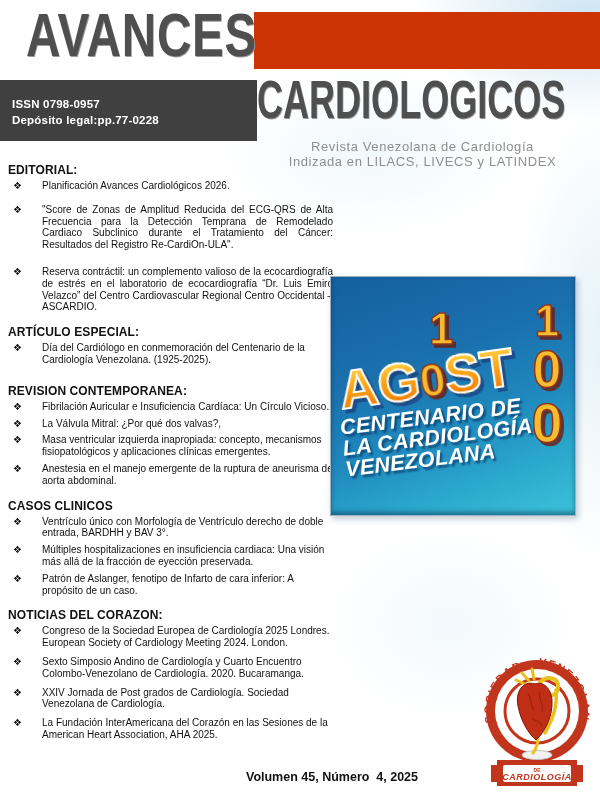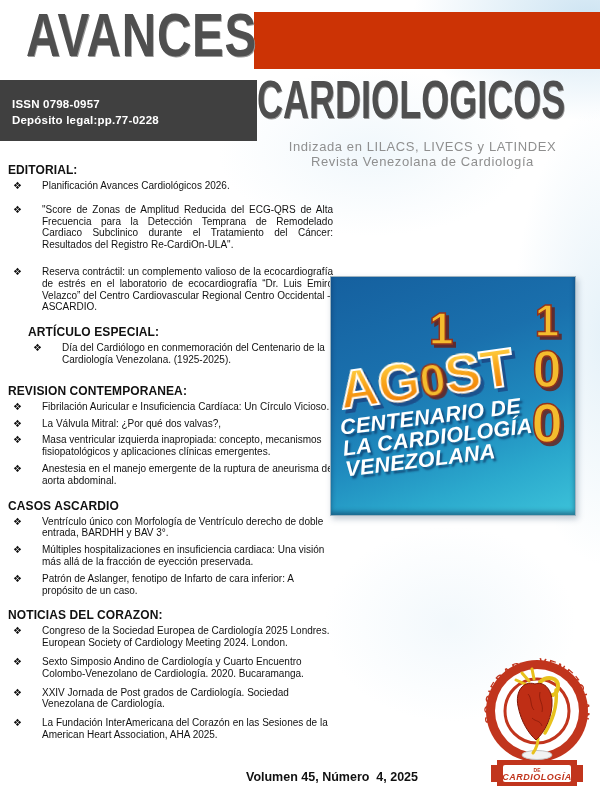--- a/index.html
+++ b/index.html
@@ -43,21 +43,21 @@
   
   .toc { position:absolute; left:8px; top:163px; width:327px; z-index:2; font-size:10px; }
   .sec { margin-bottom:12px; }
   .sec-h { font-weight:bold; font-size:12px; margin-bottom:3px; letter-spacing:.1px; }
   .item { display:flex; margin-bottom:5px; line-height:1.18; }
   .item .bullet { flex:0 0 22px; padding-left:5px; }
   .item .txt { flex:1; padding-right:2px;padding-left:12px; }
   .just { text-align:justify; }
   .sp { margin-bottom:15px; }
   .sec-noticias .item { margin-bottom:7px; }
-  .sec-especial { margin-bottom:18px;margin-left:20px; }
+  .sec-especial { margin-bottom:18px; }
 
   .volume-line {
     position:absolute; left:32px; top:770px; width:600px; z-index:2;
     text-align:center; font-weight:bold; font-size:12.5px; white-space:pre;
   }
 
   
   .poster {
     position:absolute; left:330px; top:276px; width:246px; height:240px; z-index:2;
     background:linear-gradient(160deg,#15609f 0%,#1a70ad 35%,#1f8abe 60%,#2ba9cd 80%,#3cc2d9 100%);
@@ -107,22 +107,22 @@
 <div class="title-avances">AVANCES</div>
 <div class="redbar-top" style="background:#cc3305;"></div>
 <div class="redbar-left" style="background:#404040;">
   <div class="issn-block">
     <div>ISSN 0798-0957</div>
     <div>Depósito legal:pp.77-0228</div>
   </div>
 </div>
 <div class="title-cardio">CARDIOLOGICOS</div>
 <div class="subtitle">
+  <div>Revista Venezolana de Cardiología</div>
   <div>Indizada en LILACS, LIVECS y LATINDEX</div>
-  <div>Revista Venezolana de Cardiología</div>
 </div>
 
 <div class="toc">
 
   <div class="sec">
     <div class="sec-h">EDITORIAL:</div>
     <div class="item">
       <span class="bullet">❖</span>
       <span class="txt">Planificación Avances Cardiológicos 2026.</span>
     </div>
@@ -161,21 +161,21 @@
       <span class="bullet">❖</span>
       <span class="txt">Masa ventricular izquierda inapropiada: concepto, mecanismos fisiopatológicos y aplicaciones clínicas emergentes.</span>
     </div>
     <div class="item">
       <span class="bullet">❖</span>
       <span class="txt">Anestesia en el manejo emergente de la ruptura de aneurisma de aorta abdominal.</span>
     </div>
   </div>
 
   <div class="sec">
-    <div class="sec-h">CASOS ASCARDIO</div>
+    <div class="sec-h">CASOS CLINICOS</div>
     <div class="item">
       <span class="bullet">❖</span>
       <span class="txt">Ventrículo único con Morfología de Ventrículo derecho de doble entrada, BARDHH y BAV 3°.</span>
     </div>
     <div class="item">
       <span class="bullet">❖</span>
       <span class="txt">Múltiples hospitalizaciones en insuficiencia cardiaca: Una visión más allá de la fracción de eyección preservada.</span>
     </div>
     <div class="item">
       <span class="bullet">❖</span>

